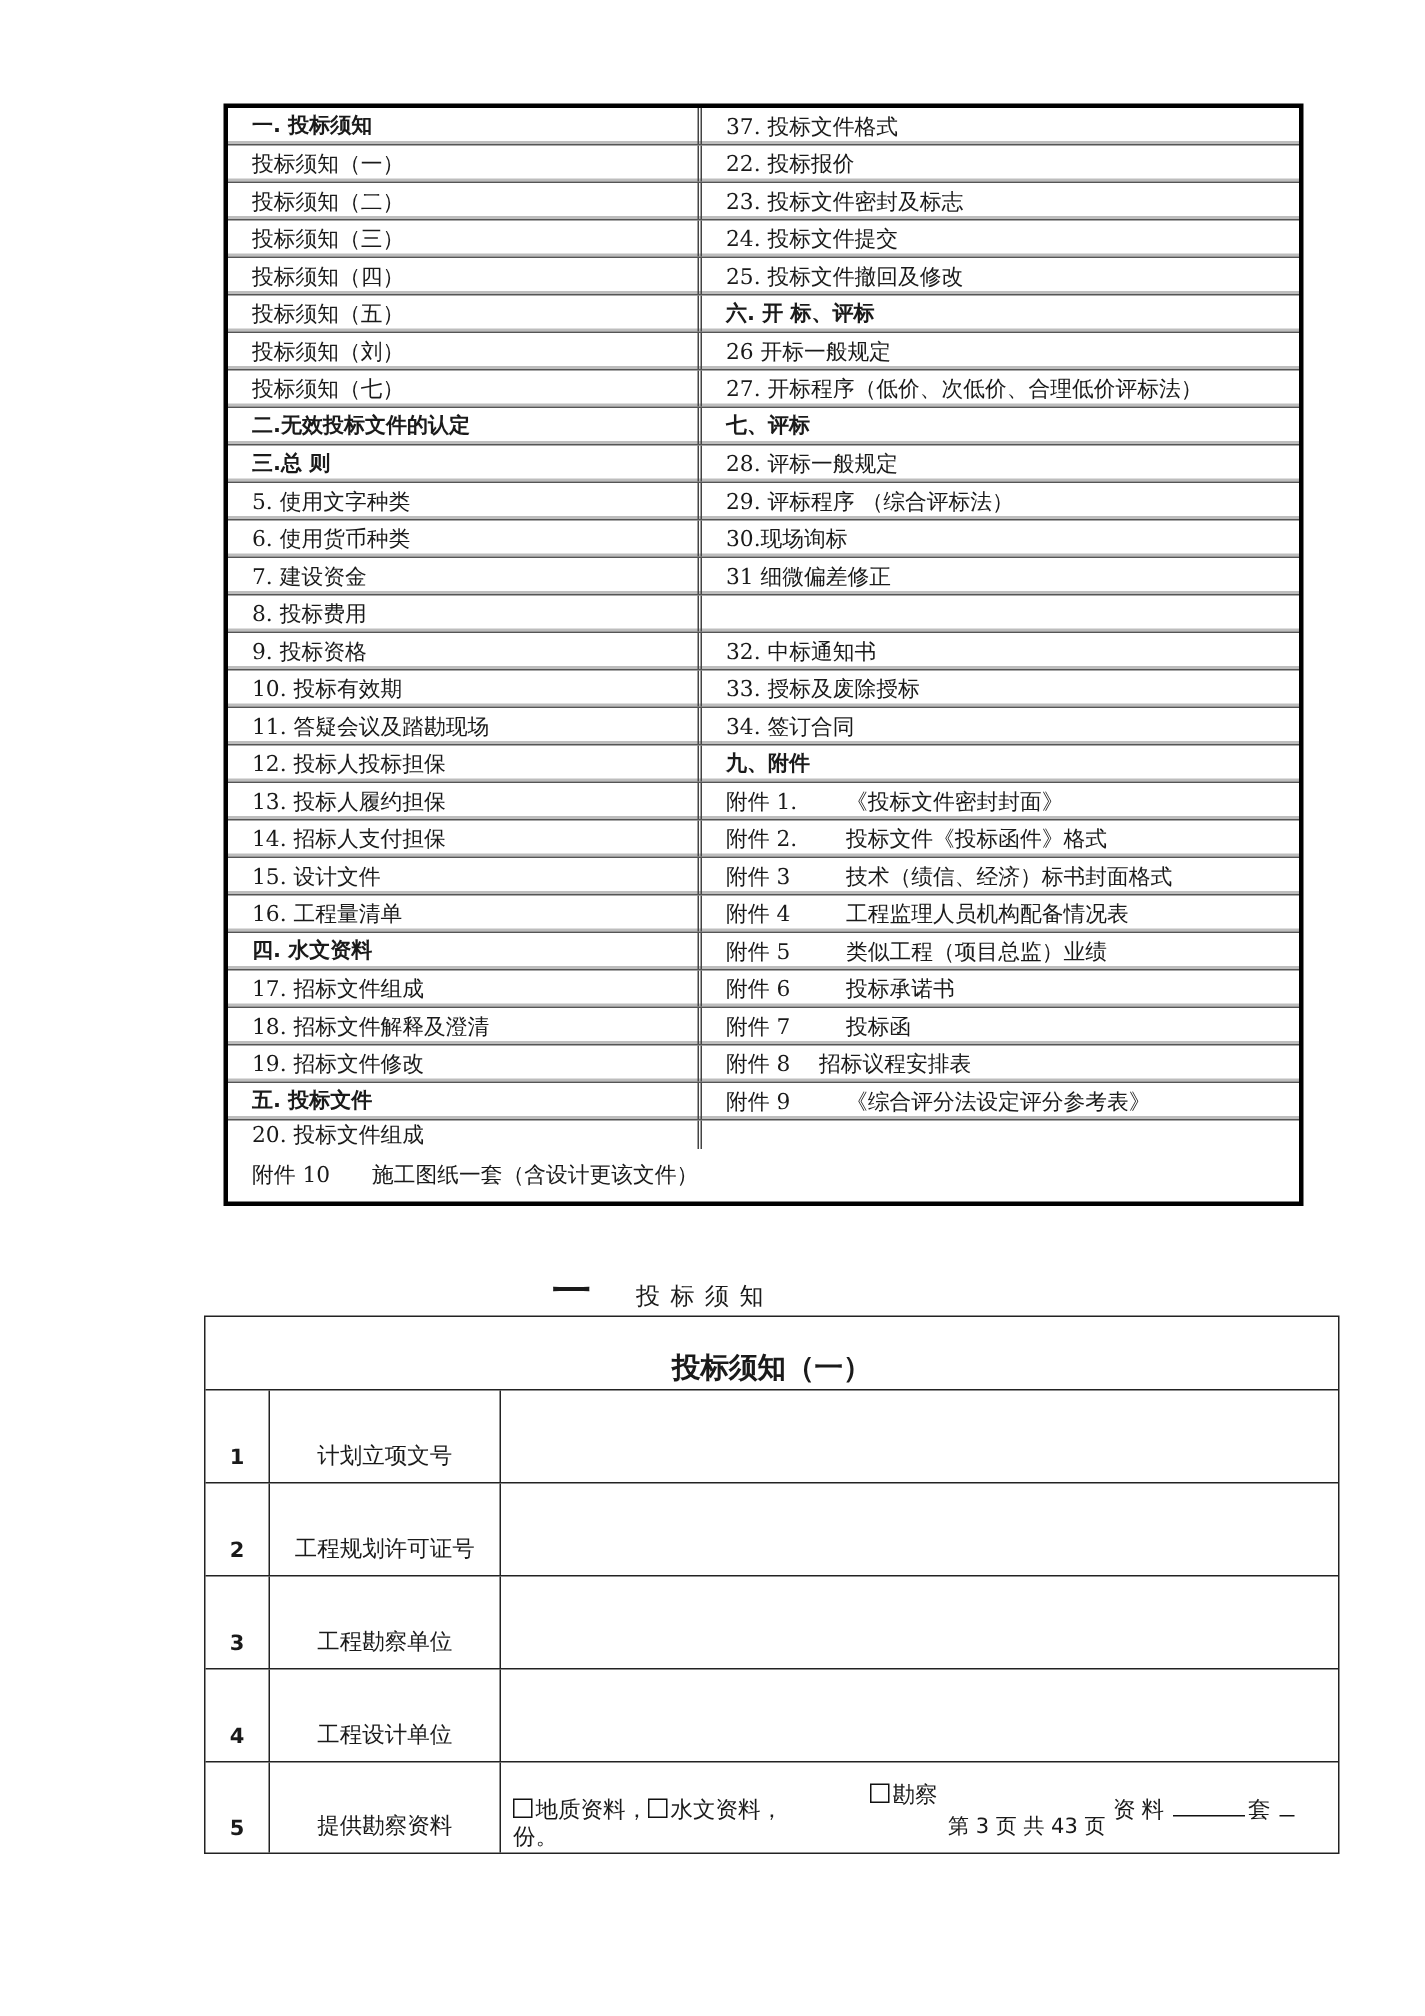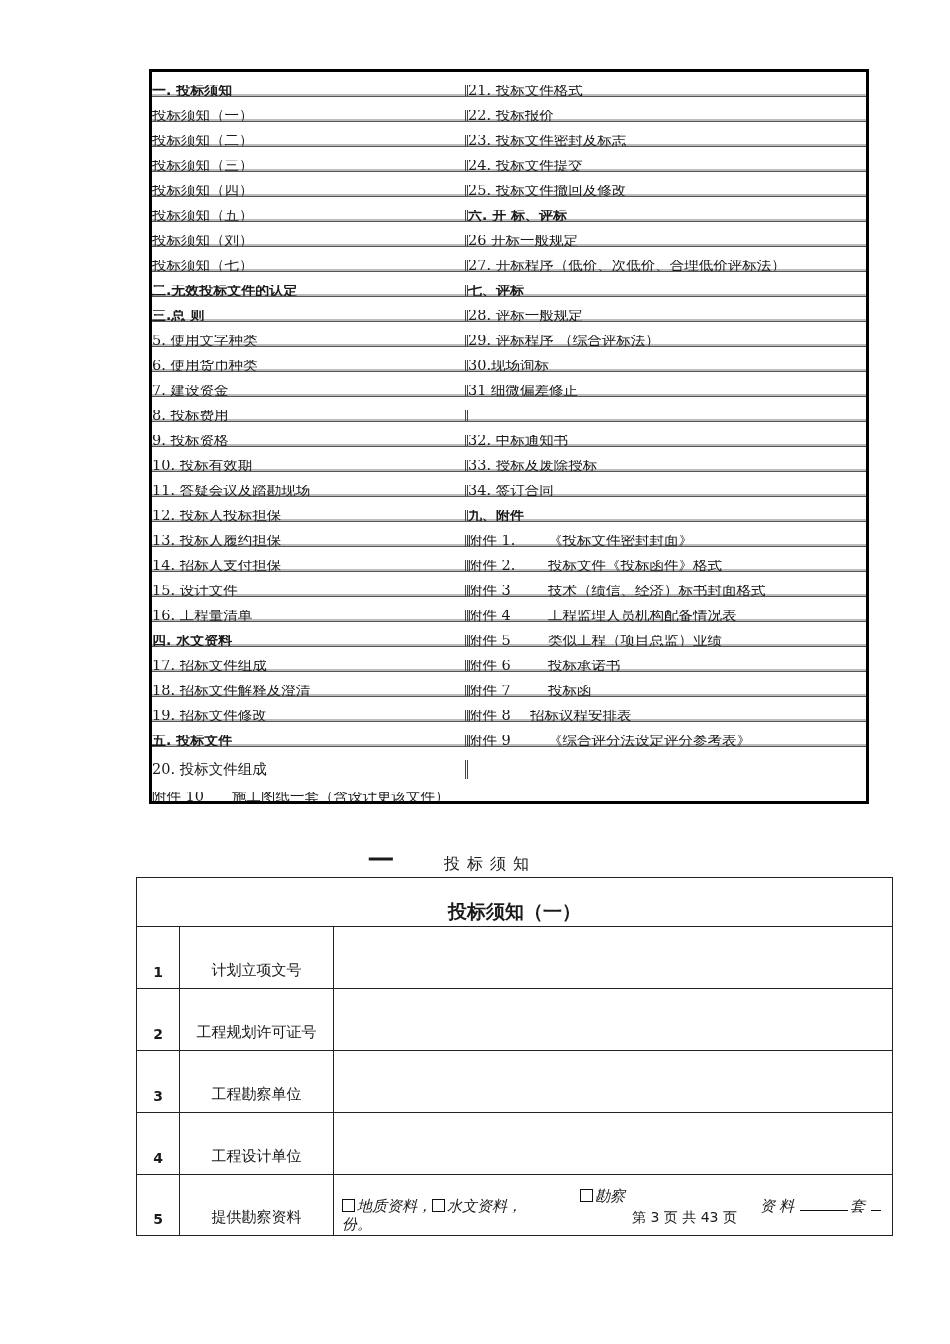--- a/index.html
+++ b/index.html
@@ -6,64 +6,64 @@
   body { width:950px; height:1344px; position:relative; overflow:hidden;
          font-family:"DejaVu Serif","Liberation Serif",serif; color:#1a1a1a; }
 
   
   .toc { position:absolute; left:149px; top:69px; width:720px;
          border:3px solid #000; box-sizing:border-box; }
   .toc-row { display:flex; height:25px; border-bottom:1px solid #555;
              box-shadow: inset 0 -2px 0 #bdbdbd; box-sizing:border-box; }
   .toc-row.tall { height:54px; border-bottom:none; box-shadow:none;flex-direction:column; }
   .toc-cell { box-sizing:border-box; display:flex; align-items:center;
-              padding-left:0; font-size:14.5px; white-space:nowrap; overflow:hidden;margin-top:13px; }
+              padding-left:16px; font-size:14.5px; white-space:nowrap; overflow:hidden; }
   .toc-cell.left { width:316px; border-right:3px double #444; }
   .toc-cell.right { flex:1; }
   .toc-cell.bold { font-weight:bold; font-family:"DejaVu Sans","Liberation Sans",sans-serif; font-size:14px; }
 
   
   .section-heading { position:absolute; left:368px; top:843px; display:flex; align-items:baseline; }
   .section-heading .num { font-size:26px; font-weight:bold; font-family:"DejaVu Sans","Liberation Sans",sans-serif; width:56px; }
-  .section-heading .title { font-size:16px; letter-spacing:7px;margin-left:20px; }
+  .section-heading .title { font-size:16px; letter-spacing:7px; }
 
   
   .form { position:absolute; left:136px; top:877px; width:757px; height:359px;
           border:1.5px solid #222; box-sizing:border-box; }
   .form-title { height:49px; border-bottom:1.5px solid #222; box-sizing:border-box;
                 display:flex; align-items:flex-end; justify-content:center; padding-bottom:0;
                 font-size:19px; font-weight:bold; font-family:"DejaVu Sans","Liberation Sans",sans-serif; }
   .form-title span { transform:translateY(-1px); }
   .form-row { display:flex; height:62px; border-bottom:1.5px solid #222; box-sizing:border-box; }
   .form-row:last-child { border-bottom:none; height:60px; }
   .fc { box-sizing:border-box; display:flex; align-items:flex-end; padding-bottom:8px; font-size:15px; }
   .fc.num { width:43px; border-right:1.5px solid #222; justify-content:center; font-weight:bold;
             font-family:"DejaVu Sans","Liberation Sans",sans-serif; font-size:14px; }
   .fc.label { width:154px; border-right:1.5px solid #222; justify-content:center; }
   .fc.value { flex:1; position:relative; }
 
-  .survey { position:absolute; left:8px; right:6px; bottom:0; top:0; font-size:15px;font-style:italic; }
+  .survey { position:absolute; left:8px; right:6px; bottom:0; top:0; font-size:15px; }
   .survey .line1 { position:absolute; top:22px; left:0; white-space:nowrap; }
   .survey .line2 { position:absolute; top:40px; left:0; }
   .chk { display:inline-block; width:11px; height:11px; border:1.5px solid #111; margin-right:2px; vertical-align:-1px; }
   .survey .kc { position:absolute; top:12px; left:238px; white-space:nowrap; }
-  .survey .ziliao { position:absolute; top:22px; left:418px; white-space:nowrap; letter-spacing:4px; }
+  .survey .ziliao { position:absolute; top:22px; left:400px; white-space:nowrap; letter-spacing:4px; }
   .survey .blank { display:inline-block; width:48px; border-bottom:1px solid #111; margin:0 2px; }
   .survey .blank.short { width:10px; }
 
   .page-footer { position:absolute; left:632px; top:1209px; font-size:14px;
                  font-family:"DejaVu Sans","Liberation Sans",sans-serif; }
 </style>
 </head>
 <body>
 
 <div class="toc" id="toc">
     <div class="toc-row">
       <div class="toc-cell left bold">一.  投标须知</div>
-      <div class="toc-cell right">21.  投标文件格式</div>
+      <div class="toc-cell right">37.  投标文件格式</div>
     </div>
     <div class="toc-row">
       <div class="toc-cell left">投标须知（一）</div>
       <div class="toc-cell right">22.  投标报价</div>
     </div>
     <div class="toc-row">
       <div class="toc-cell left">投标须知（二）</div>
       <div class="toc-cell right">23.  投标文件密封及标志</div>
     </div>
     <div class="toc-row">

